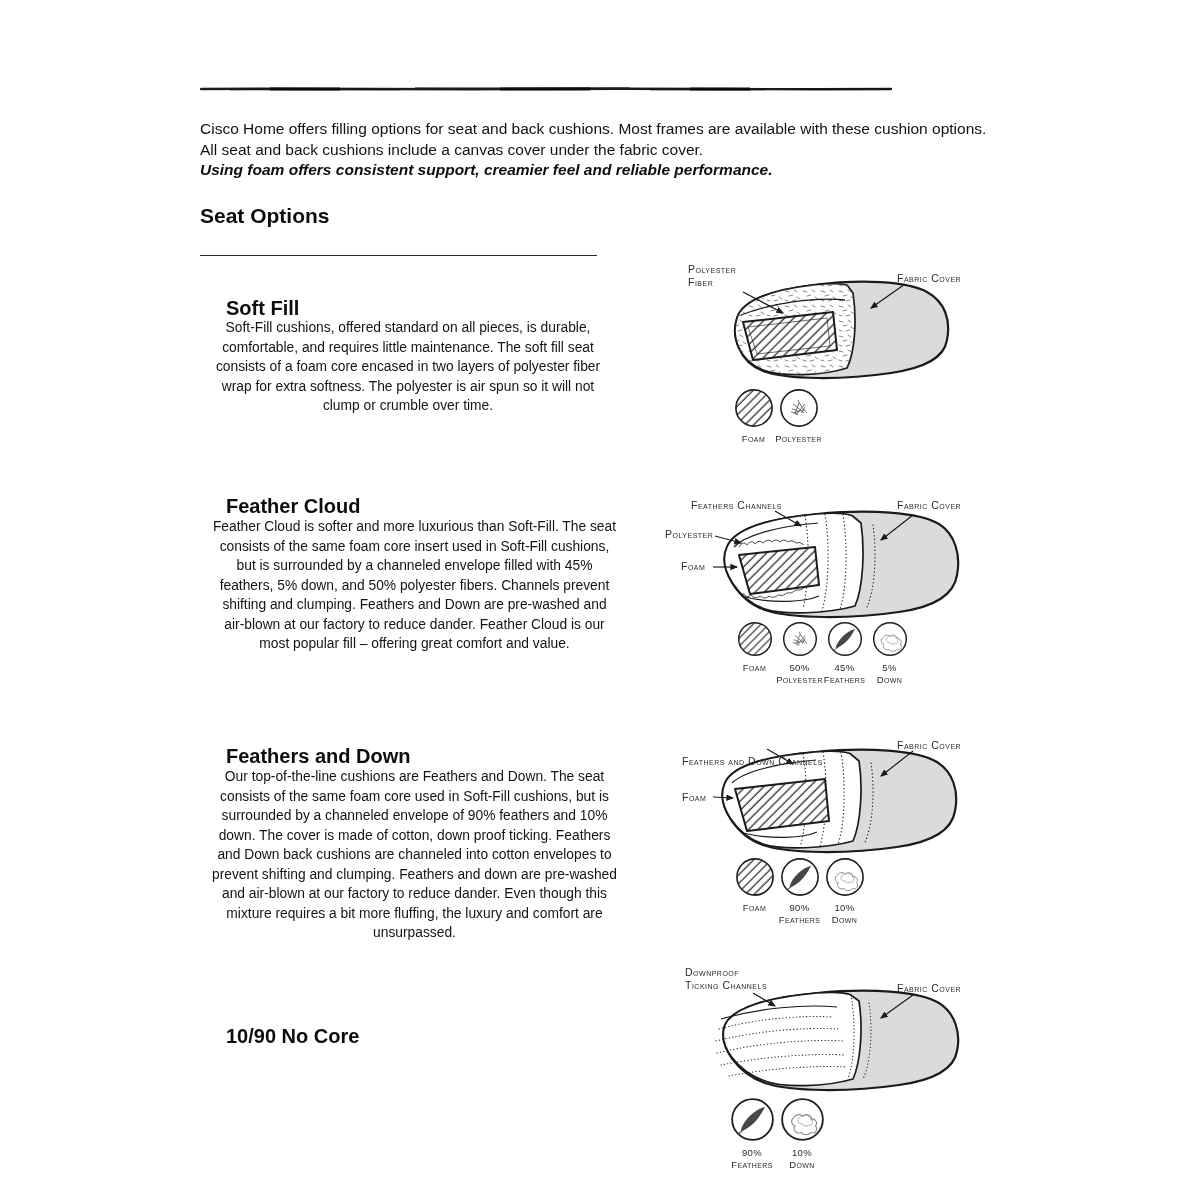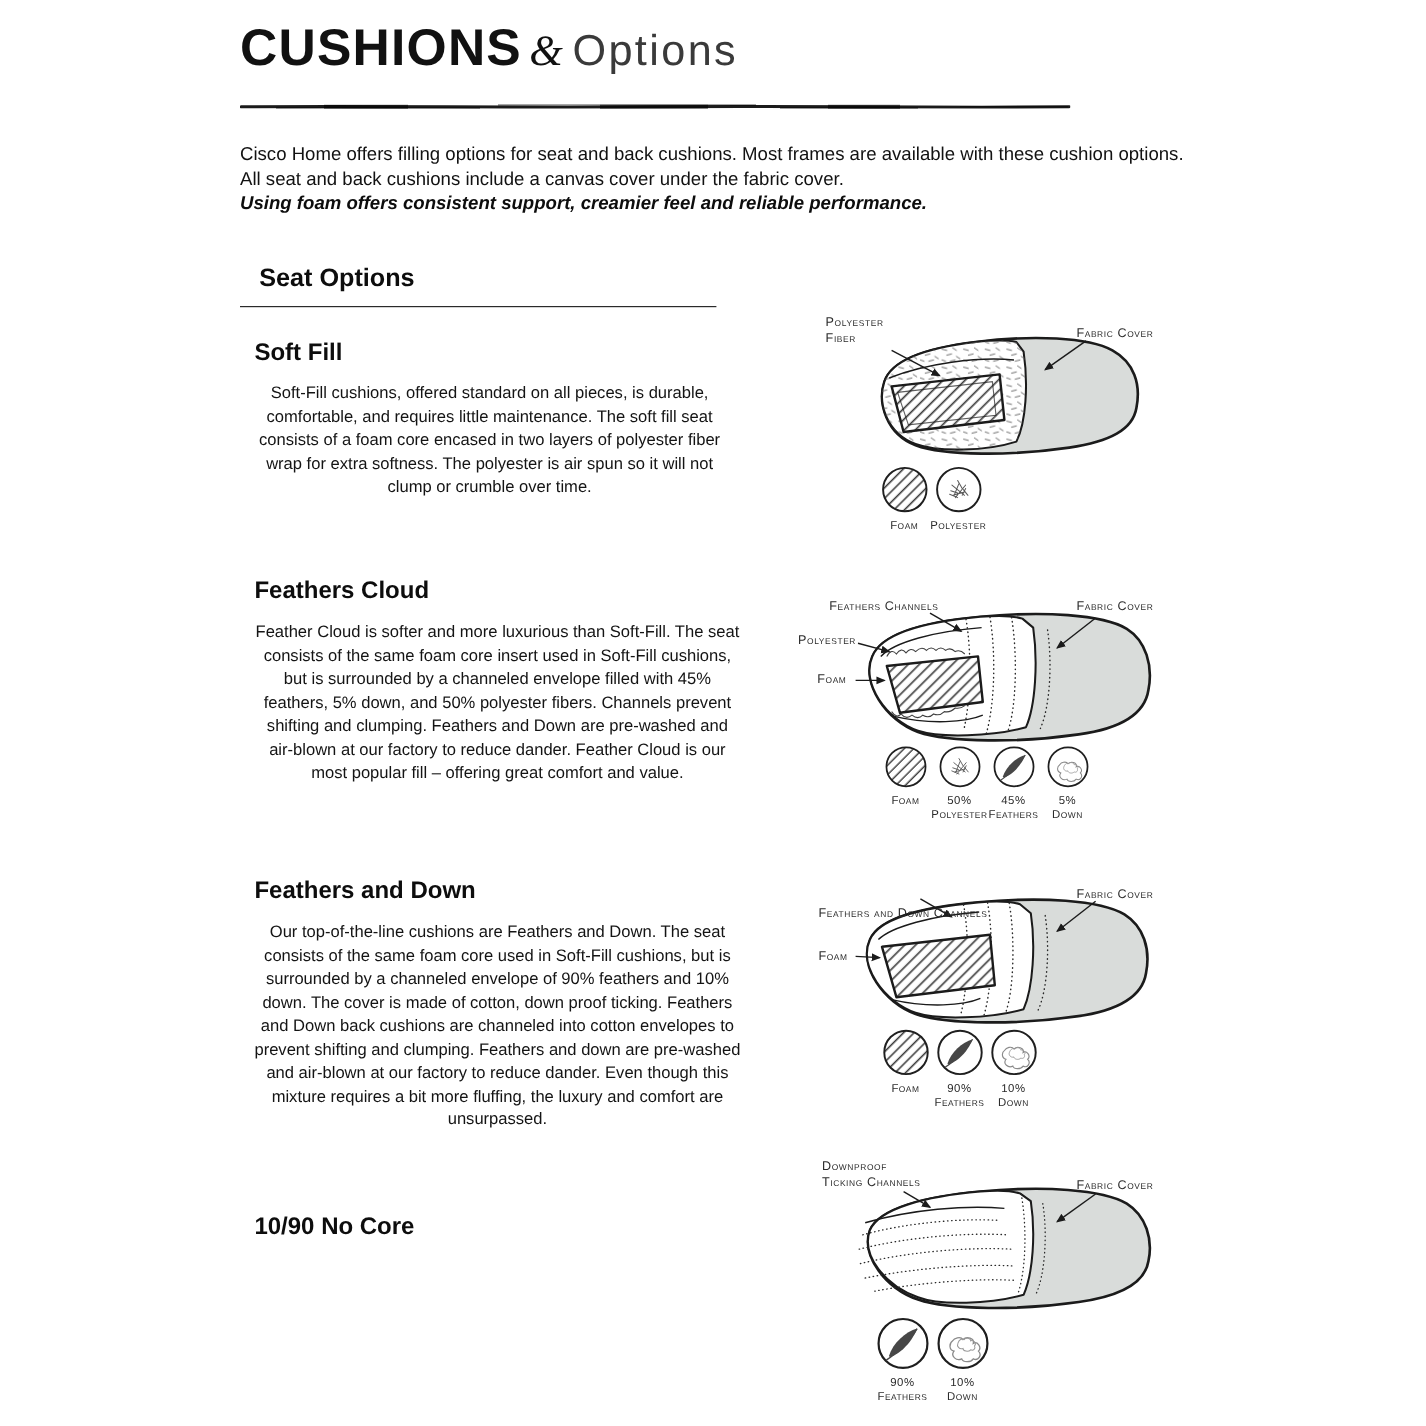--- a/index.html
+++ b/index.html
@@ -11,24 +11,24 @@
   .abs { position:absolute; }
   
   .title { left:200px; top:16px; white-space:nowrap; }
   .t-primary { font-size:43px; font-weight:800; letter-spacing:1px; color:#111; }
   .t-amp { font-family:"Liberation Serif", serif; font-style:italic; font-size:36px; padding:0 8px 0 6px; color:#111; }
   .t-secondary { font-size:36px; font-weight:400; letter-spacing:2px; color:#3a3a3a; }
   
   .intro { left:200px; top:118px; width:806px; font-size:15.5px; line-height:21px; margin:0; color:#121212; }
   .intro-em { left:200px; top:161px; width:806px; font-size:15.5px; font-weight:bold; font-style:italic; margin:0; color:#0d0d0d; }
   
-  .h2 { left:200px; top:204px; font-size:21px; font-weight:800; margin:16px; color:#0d0d0d; }
+  .h2 { left:200px; top:204px; font-size:21px; font-weight:800; margin:0; color:#0d0d0d; }
   .h2-rule { left:200px; top:255px; width:397px; border-top:1.6px solid #2a2a2a; height:0; }
   
-  .option-h { font-size:20px; font-weight:800; margin:0; color:#0d0d0d; }
+  .option-h { font-size:20px; font-weight:800; margin:14px; color:#0d0d0d; }
   .option-p { font-size:13.8px; line-height:19.5px; margin:0; color:#141414;text-align:center; }
   
   .figure { position:absolute; }
   .figure svg.cushion { position:absolute; left:0; top:0; display:block; }
   .callout { position:absolute; font-size:10.5px; font-variant:small-caps; letter-spacing:0.5px; color:#2b2b2b; line-height:13px; white-space:nowrap; }
   .co-line { display:block; }
   .legend { position:absolute; display:flex; }
   .legend-item { width:45px; display:flex; flex-direction:column; align-items:center; }
   .legend-item .swatch svg { display:block; }
   .legend-line { font-size:9.5px; font-variant:small-caps; letter-spacing:0.4px; line-height:12px; text-align:center; color:#2b2b2b; white-space:nowrap; }
@@ -46,23 +46,20 @@
       <path d="M2,3 l4,1 M11,2 l3,2 M6,8 l4,-1 M14,9 l3,2 M2,12 l3,1 M9,13 l4,-1" stroke="#6a6a6a" stroke-width="0.8" fill="none" stroke-linecap="round"></path>
     </pattern>
     <marker id="arr" viewBox="0 0 10 10" refX="8.5" refY="5" markerWidth="6.5" markerHeight="6.5" orient="auto">
       <path d="M0,0.8 L10,5 L0,9.2 z" fill="#1b1b1b"></path>
     </marker>
   </defs>
 </svg>
 
 <div class="page">
 
-  <div class="abs title">
-    <span class="t-primary">CUSHIONS</span><span class="t-amp">&amp;</span><span class="t-secondary">Options</span>
-  </div>
   <svg class="abs" style="left:200px;top:84px" width="692" height="10">
     <path d="M1,5 C116,4 231,6 346,5 C461,4 576,6 691,5" stroke="#1b1b1b" stroke-width="2.4" fill="none" stroke-linecap="round"></path>
     <path d="M30,6 H200 M215,3.5 H430 M450,6 H565" stroke="#000" stroke-width="1.2" opacity="0.45"></path>
     <path d="M70,5 h70 M300,5 h90 M490,5 h60" stroke="#000" stroke-width="3.4" opacity="0.55"></path>
     <path d="M600,5 H690" stroke="#000" stroke-width="0.9" opacity="0.5"></path>
   </svg>
 
   <p class="abs intro-em">Using foam offers consistent support, creamier feel and reliable performance.</p>
   <p class="abs intro">Cisco Home offers filling options for seat and back cushions. Most frames are available with these cushion options. All seat and back cushions include a canvas cover under the fabric cover.</p>
 
@@ -107,21 +104,21 @@
               <circle cx="21" cy="21" r="19" fill="#fff" stroke="#1f1f1f" stroke-width="1.7"></circle>
               <path d="M14,22 l6,2 M21,16 l-4,10 M16,26 l10,-3 M25,21 l4,5 M13,25 l7,3 M20,13 l4,7 M27,17 l-9,11 M15,17 l11,9 M24,26 l3,-6" stroke="#5a5a5a" stroke-width="0.9" fill="none" stroke-linecap="round"></path>
             </svg>
         </span>
         <span class="legend-line">Polyester</span>
         <span class="legend-line"></span>
       </div>
     </div>
   </div>
 
-  <h3 class="abs option-h" style="left:212px;top:481px">Feathers Cloud</h3>
+  <h3 class="abs option-h" style="left:212px;top:481px">Feather Cloud</h3>
   <p class="abs option-p" style="left:212px;top:517px;width:405px">Feather Cloud is softer and more luxurious than Soft-Fill.  The seat consists of the same foam core insert used in Soft-Fill cushions, but is surrounded by a channeled envelope filled with 45% feathers, 5% down, and 50% polyester fibers. Channels prevent shifting and clumping. Feathers and Down are pre-washed and air-blown at our factory to reduce dander. Feather Cloud is our most popular fill – offering great comfort and value.</p>
 
   <div class="figure" style="left:655px;top:495px;width:335px;height:200px">
     <svg class="cushion" width="332" height="140" viewBox="0 0 332 140">
       <path d="M72,52 C80,32 118,23 162,19 C214,14 264,17 284,29 C300,39 306,60 302,80 C299,100 280,112 244,117 C196,124 136,124 110,115 C84,106 62,74 72,52 Z" fill="#d9dcda" stroke="#1b1b1b" stroke-width="2.2" stroke-linejoin="round"></path>
       <path d="M72,52 C80,32 118,23 162,19 C177,17.7 189,18 197,20.5 L206,28 C210,56 208,93 200,111 C172,119 128,120 110,114 C84,105 62,74 72,52 Z" fill="#ffffff" stroke="#1b1b1b" stroke-width="1.7" stroke-linejoin="round"></path>
       <g stroke="#2a2a2a" stroke-width="1.2" stroke-dasharray="0.4 3.2" stroke-linecap="round" fill="none">
         <path d="M150,21 C155,50 154,88 148,114"></path>
         <path d="M170,19.3 C175,50 174,91 167,116"></path>
         <path d="M188,19.5 C193,50 192,94 185,114"></path>

